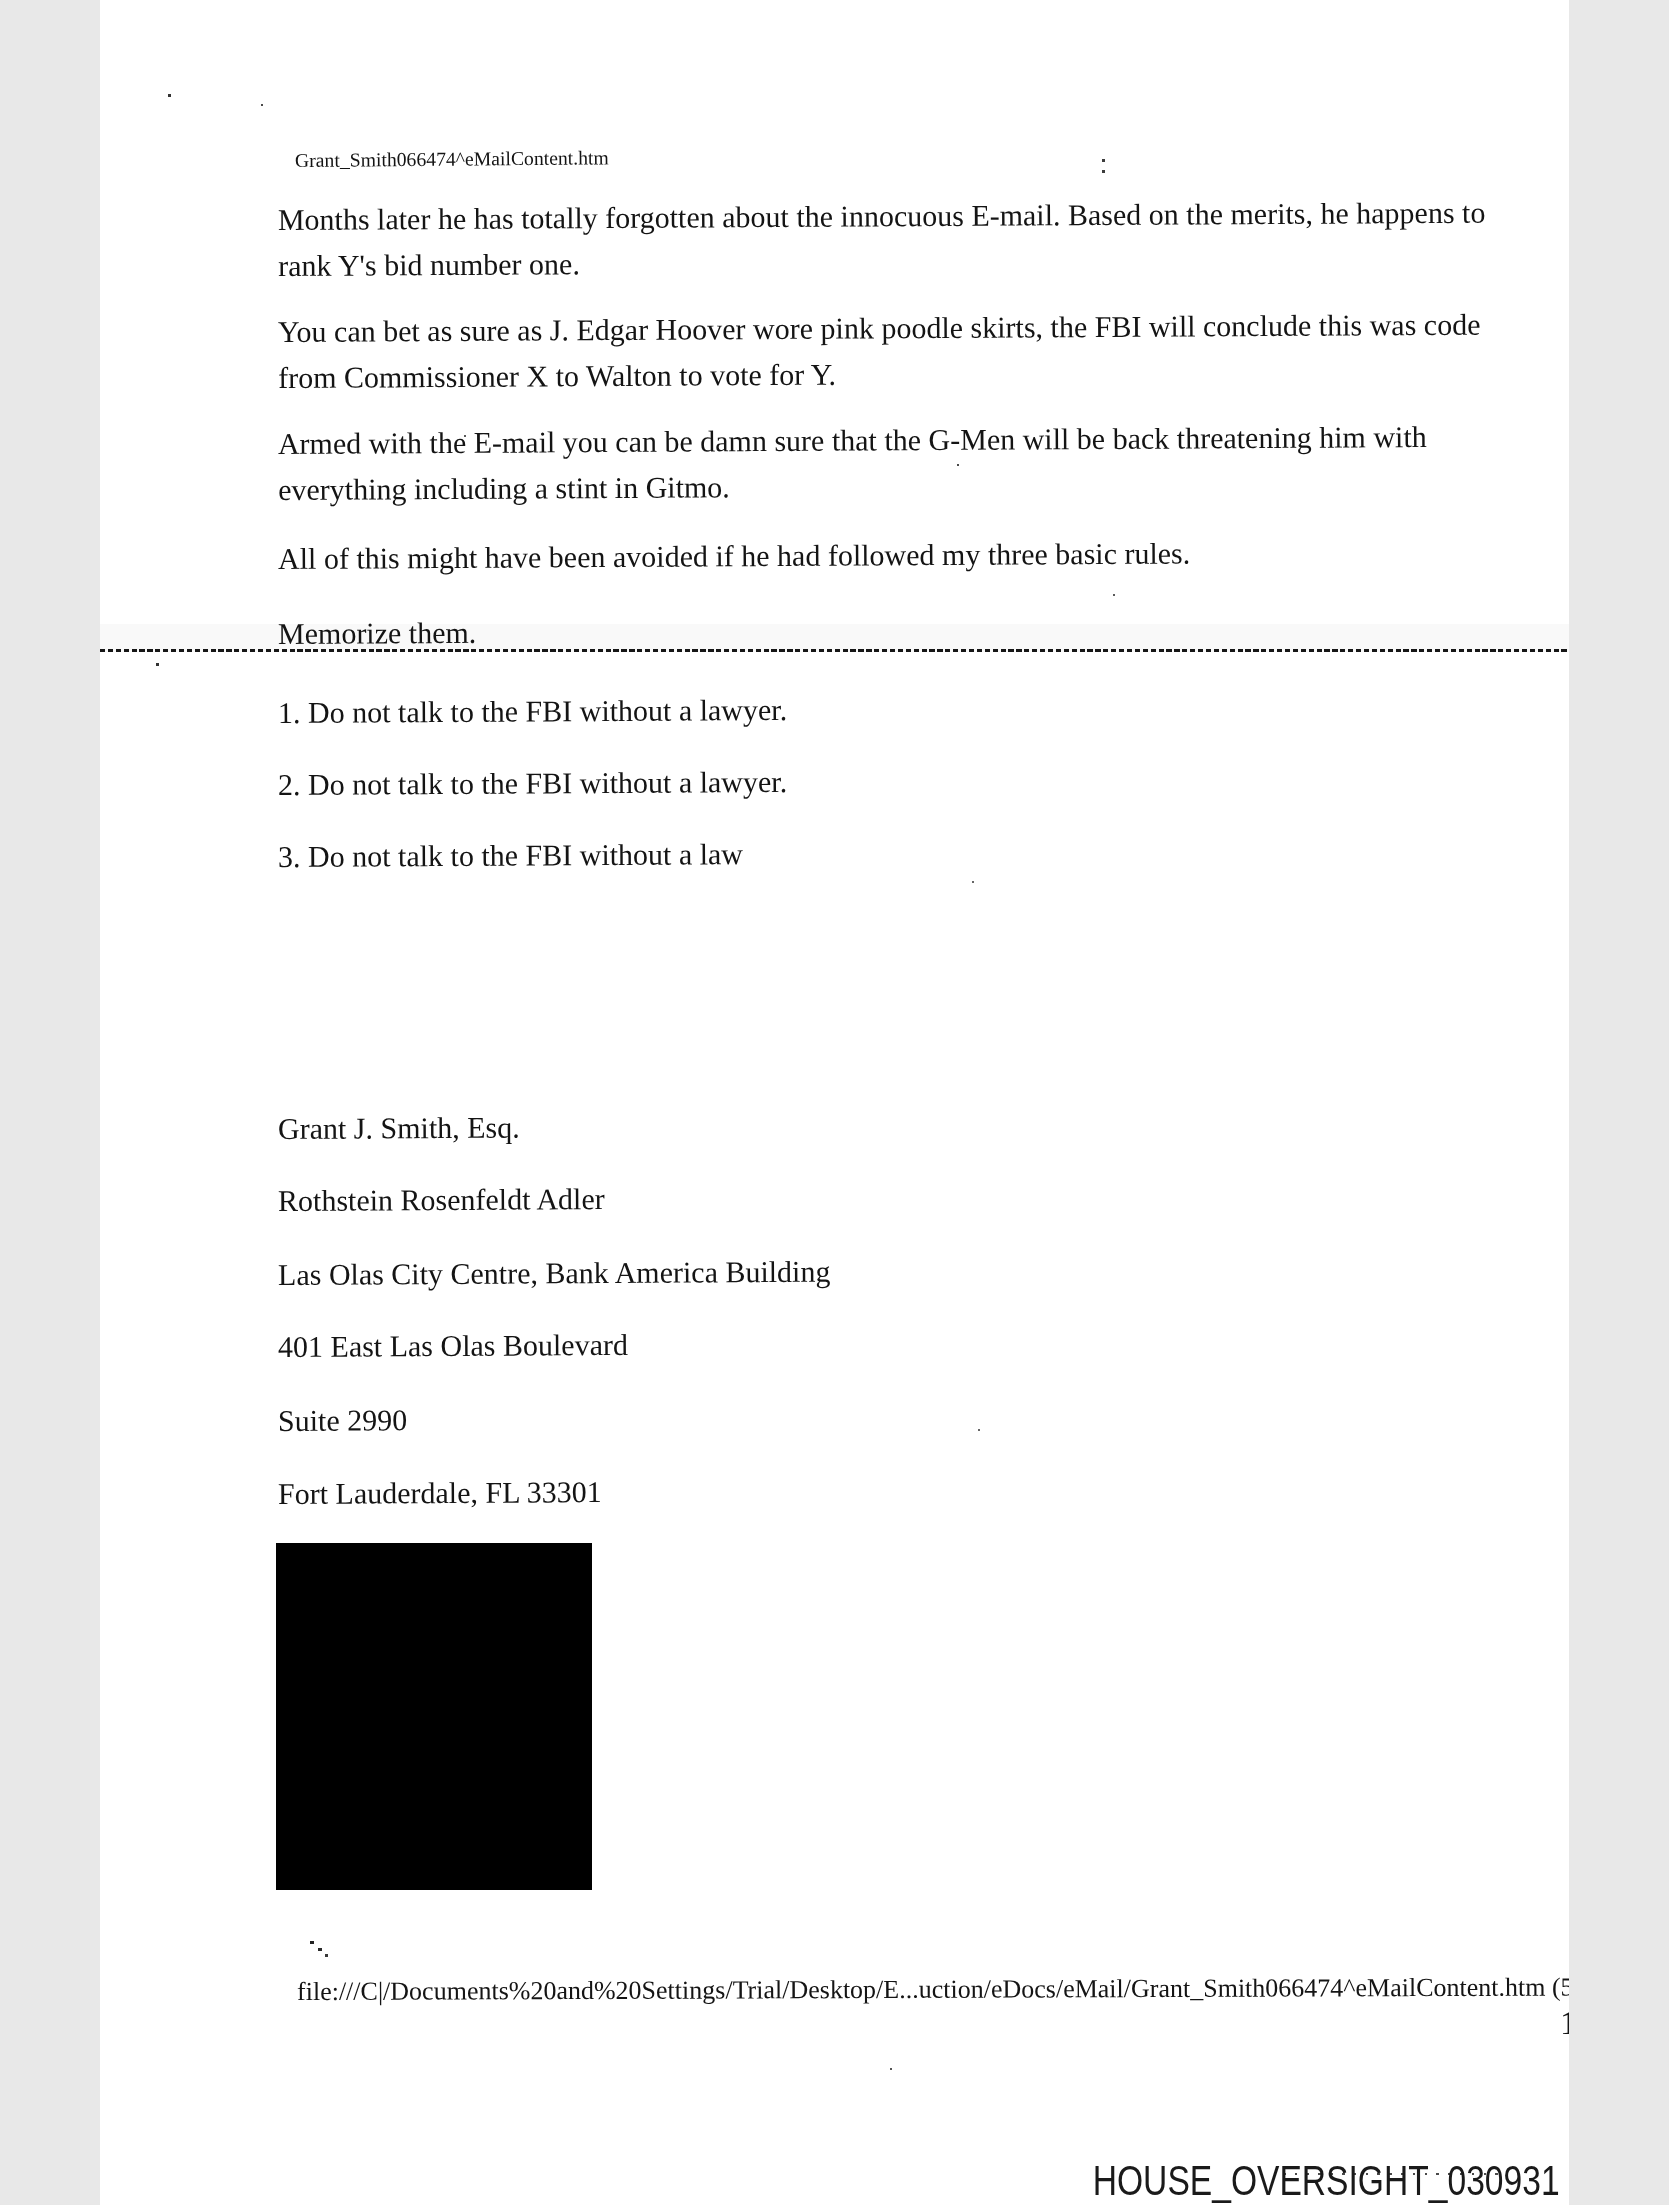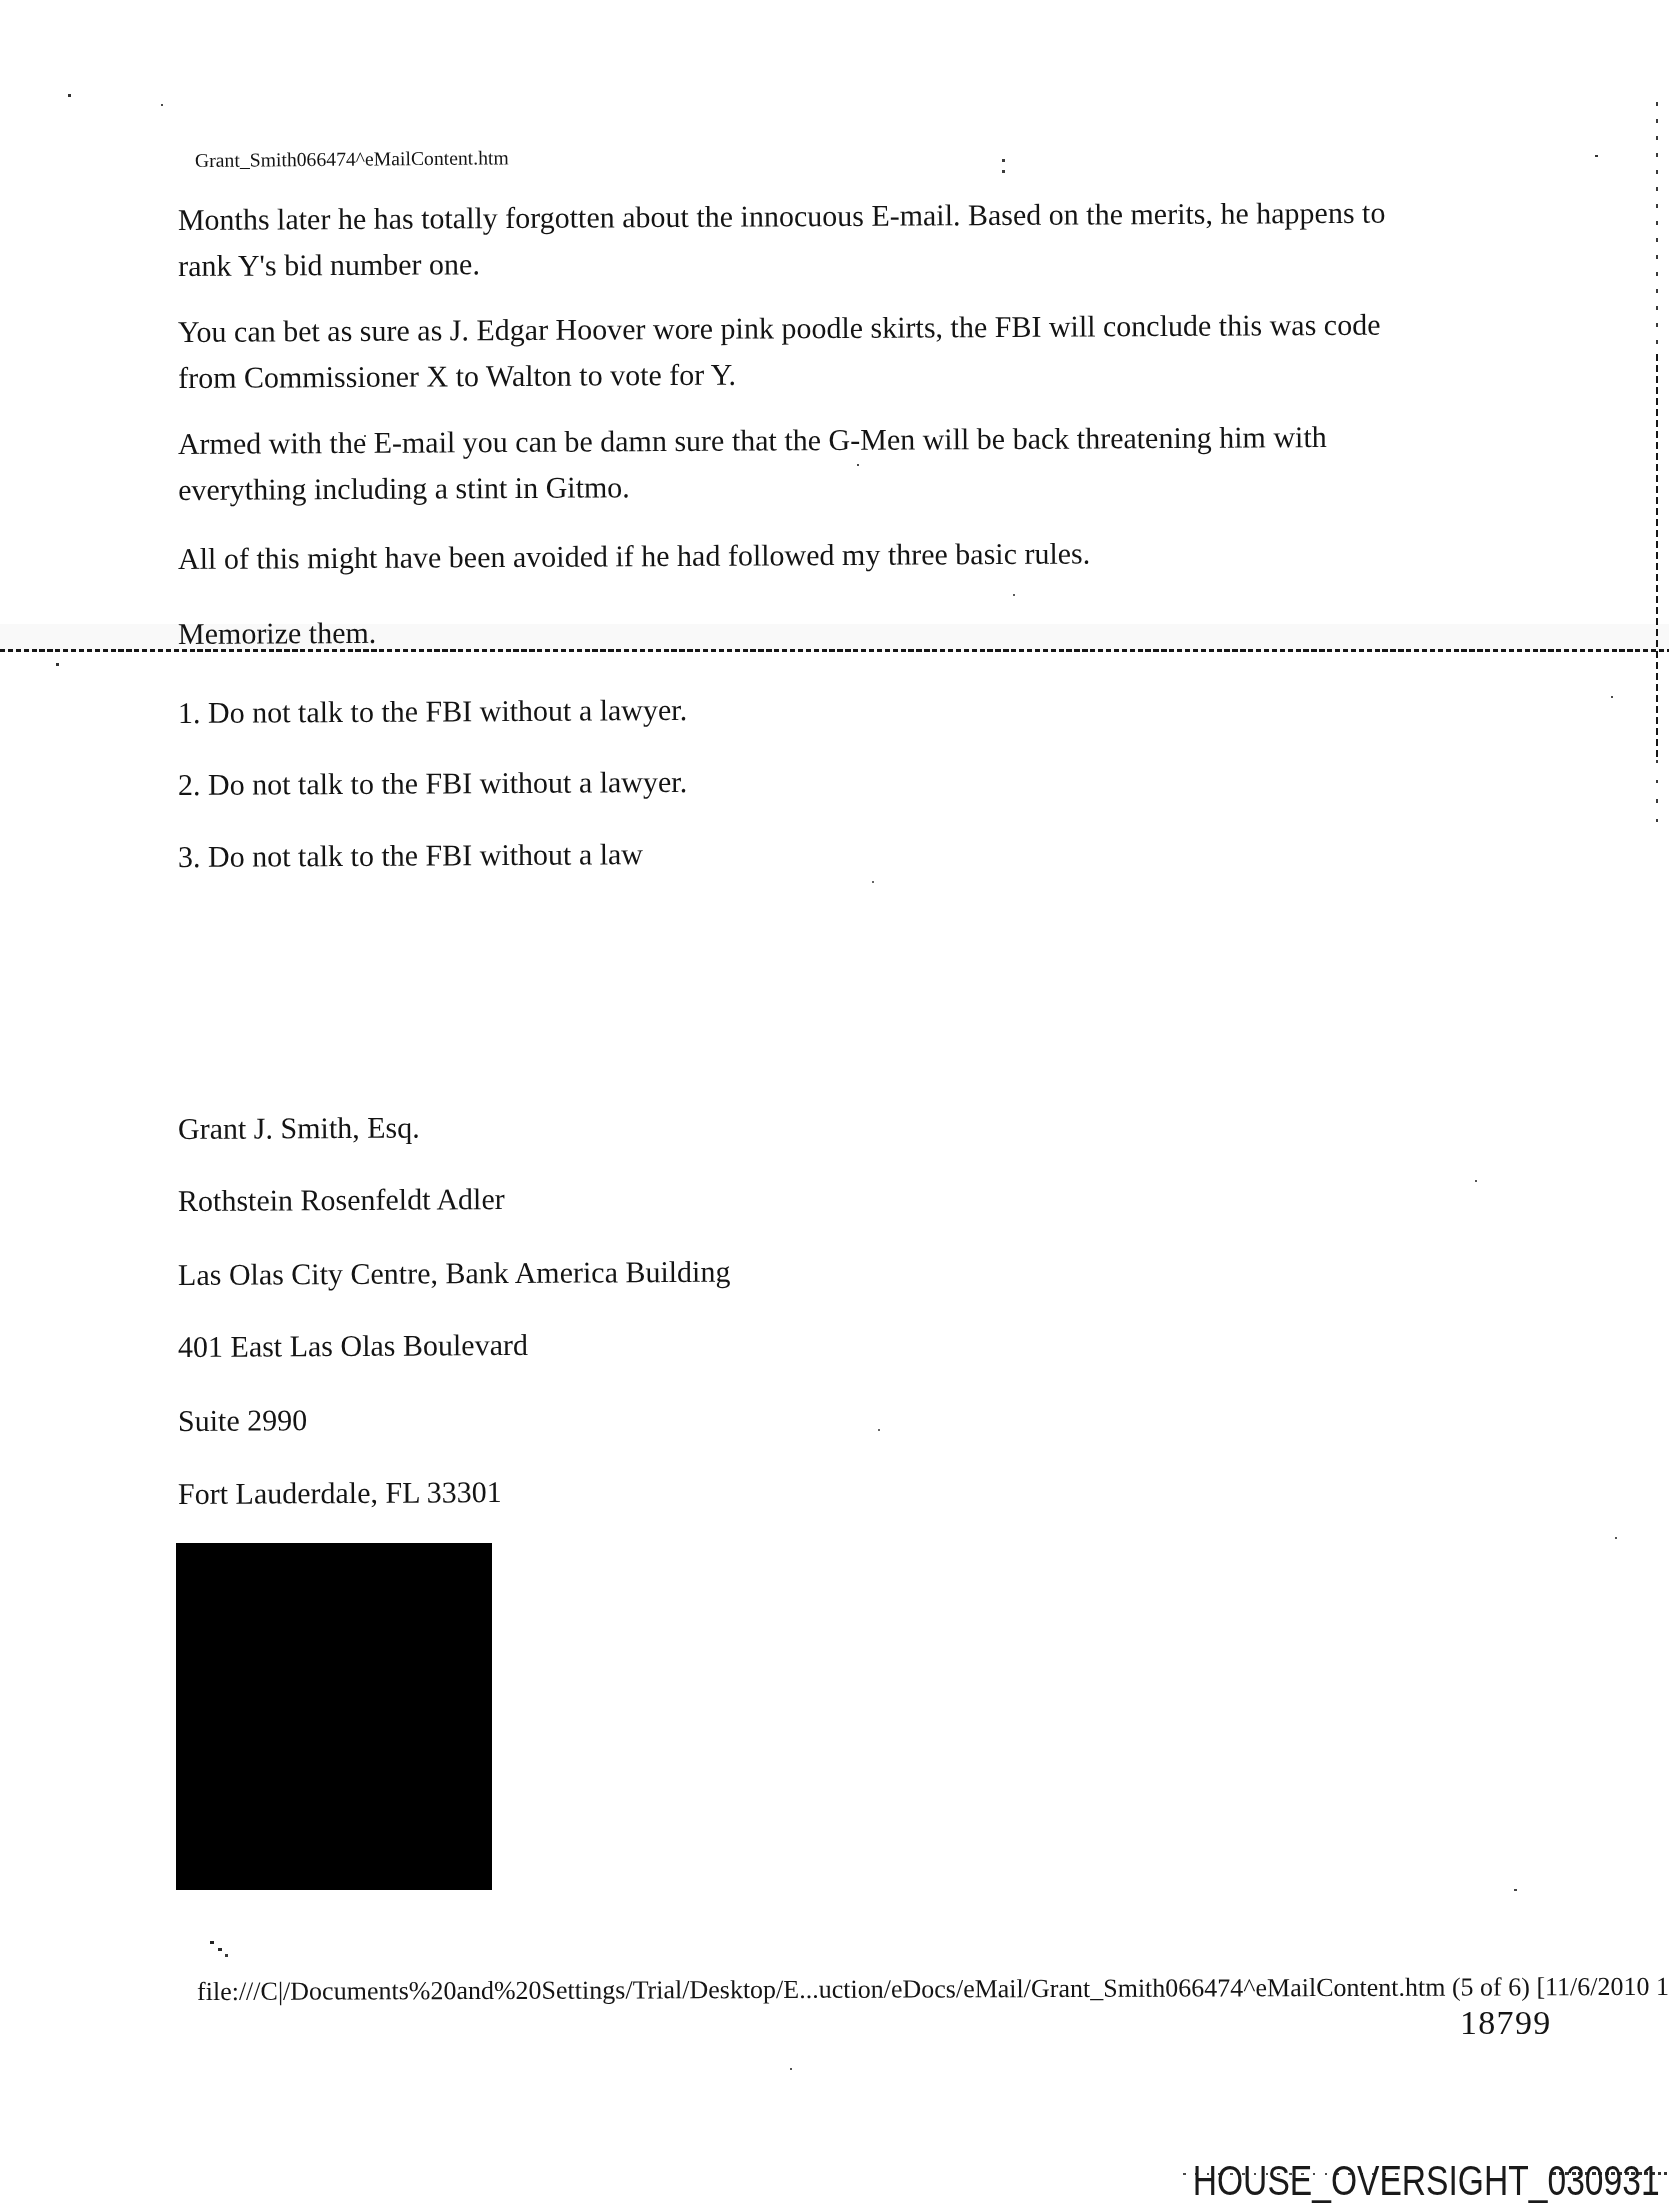--- a/index.html
+++ b/index.html
@@ -1,18 +1,18 @@
 <!DOCTYPE html>
 <html style="font-size:10.5px"><head>
 <meta charset="utf-8">
 <style>
   html,body{margin:0;padding:0;background:#e8e8e8;}
   .page{
     position:relative;
-    width:1669px;height:2205px;
+    width:1469px;height:2205px;
     margin:0 auto;
     background:#ffffff;
     overflow:hidden;
     font-family:"Liberation Serif", serif;
     color:#141414;
   }
   .txt{
     position:absolute;
     white-space:pre;
     transform:rotate(-0.35deg);

